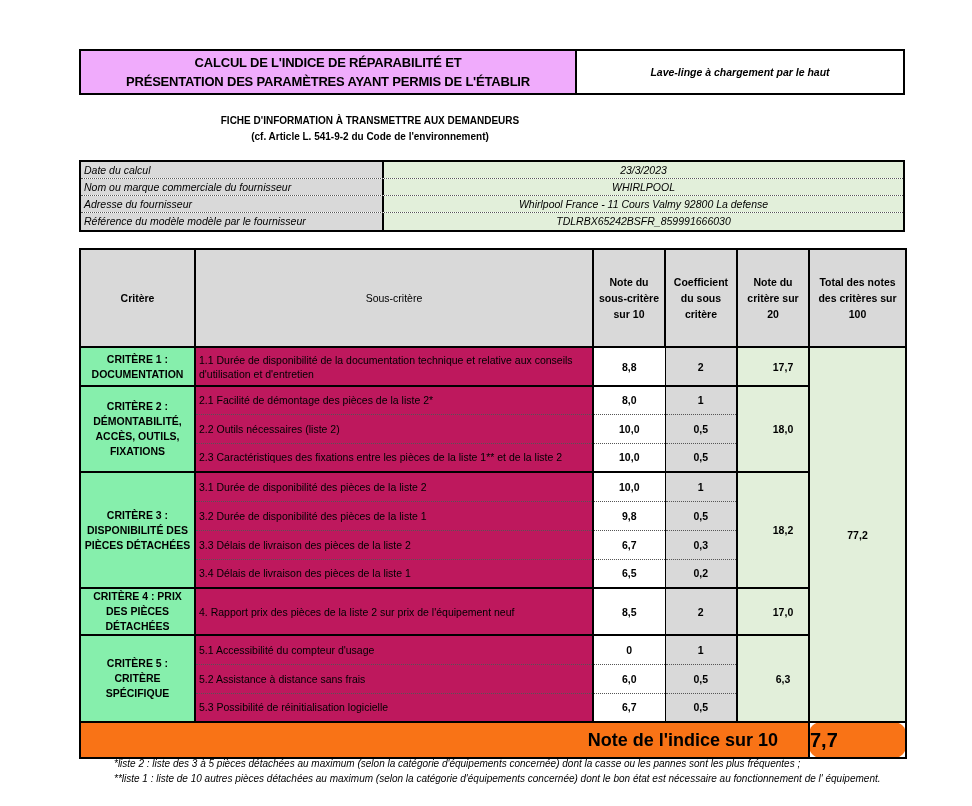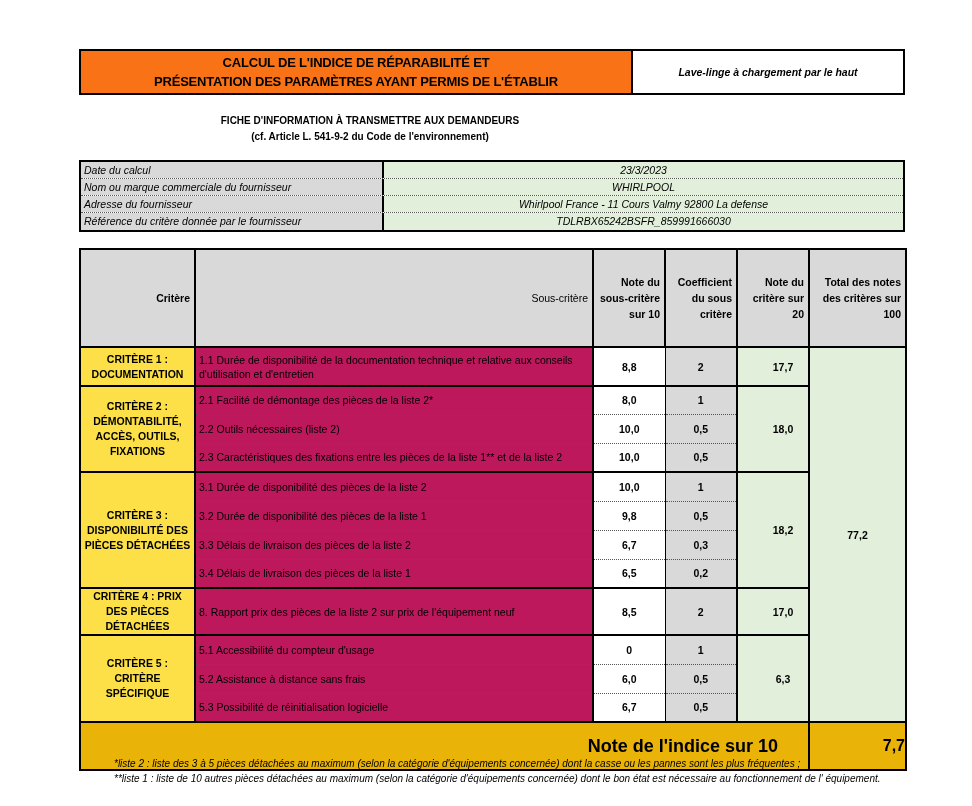--- a/index.html
+++ b/index.html
@@ -4,50 +4,50 @@
 <style>
   * { box-sizing: border-box; margin: 0; padding: 0; }
   body {
     width: 972px; height: 806px; background: #ffffff;
     font-family: "Liberation Sans", sans-serif; color: #000; position: relative; overflow: hidden;
   }
   .abs { position: absolute; }
 
   
   #header { left: 79px; top: 49px; width: 826px; height: 46px; border: 2px solid #000; display: flex; }
-  #header .title { width: 552px; background: #f97316; border-right: 2px solid #000; display: flex; flex-direction: column; justify-content: center; align-items: center; font-weight: bold; font-size: 13px; line-height: 19px; letter-spacing: -0.2px; }
+  #header .title { width: 496px; background: #f0abfc; border-right: 2px solid #000; display: flex; flex-direction: column; justify-content: center; align-items: center; font-weight: bold; font-size: 13px; line-height: 19px; letter-spacing: -0.2px; }
   #header .category { flex: 1; display: flex; align-items: center; justify-content: center; font-style: italic; font-weight: bold; font-size: 10.5px; }
 
   
   #subtitle { left: 160px; top: 113px; width: 420px; text-align: center; font-weight: bold; font-size: 10px; line-height: 16px; }
 
   
   #info { left: 79px; top: 160px; width: 826px; border: 2px solid #000; font-style: italic; }
   #info .row { display: flex; height: 17px; border-bottom: 1px dotted #555; }
   #info .row:last-child { border-bottom: none; }
   #info .lbl { width: 303px; background: #d9d9d9; border-right: 2px solid #000; font-size: 10.5px; padding-left: 3px; line-height: 17px; white-space: nowrap; overflow: hidden; }
   #info .val { flex: 1; background: #e2efda; text-align: center; font-size: 10.5px; line-height: 17px; }
 
   
   #main { left: 79px; top: 248px; width: 826px; }
   table { border-collapse: collapse; width: 826px; table-layout: fixed; }
   td, th { font-size: 10.5px; }
-  th { background: #d9d9d9; border: 2px solid #000; font-weight: bold; text-align: right; line-height: 16px; height: 98px; padding: 0 4px; }
+  th { background: #d9d9d9; border: 2px solid #000; font-weight: bold; text-align: center; line-height: 16px; height: 98px; padding: 0 4px; }
   th.sub { font-weight: normal; }
-  td.crit { background: #fde047; border: 2px solid #000; font-weight: bold; text-align: center; line-height: 15px; padding: 0 2px; }
+  td.crit { background: #86efac; border: 2px solid #000; font-weight: bold; text-align: center; line-height: 15px; padding: 0 2px; }
   td.desc { background: #be185d; border-left: 2px solid #000; border-right: 2px solid #000; padding-left: 3px; line-height: 14px; }
   td.note { background: #ffffff; border-left: 2px solid #000; border-right: 1px solid #000; text-align: center; font-weight: bold; }
   td.coef { background: #d9d9d9; border-right: 2px solid #000; text-align: center; font-weight: bold; }
   td.crit20 { background: #e2efda; border: 2px solid #000; text-align: center; font-weight: bold; padding-left: 20px; }
   td.total { background: #e2efda; border: 2px solid #000; text-align: center; font-weight: bold; }
   tr.dot td.desc, tr.dot td.note, tr.dot td.coef { border-bottom: 1px dotted #555; }
   tr.last td.desc, tr.last td.note, tr.last td.coef { border-bottom: 2px solid #000; }
-  tr.final td { background: #eab308; border: 2px solid #000; height: 48px; }
+  tr.final td { background: #f97316; border: 2px solid #000; height: 36px; }
   tr.final td.flabel { text-align: right; padding-right: 30px; font-size: 18px; font-weight: bold; }
-  tr.final td.fval { text-align: right; font-size: 16px; font-weight: bold; }
+  tr.final td.fval { text-align: left; font-size: 20px; font-weight: bold; border-radius: 12px; }
 
   
   #notes { left: 82px; top: 756px; width: 820px; font-style: italic; font-size: 10px; line-height: 15px; margin-left: 32px; }
 </style>
 </head>
 <body>
 
 <div id="header" class="abs">
   <div class="title">
     <div>CALCUL DE L'INDICE DE RÉPARABILITÉ ET</div>
@@ -68,21 +68,21 @@
   </div>
   <div class="row">
     <div class="lbl">Nom ou marque commerciale du fournisseur</div>
     <div class="val">WHIRLPOOL</div>
   </div>
   <div class="row">
     <div class="lbl">Adresse du fournisseur</div>
     <div class="val">Whirlpool France - 11 Cours Valmy 92800 La defense</div>
   </div>
   <div class="row">
-    <div class="lbl">Référence du critère donnée par le fournisseur</div>
+    <div class="lbl">Référence du modèle modèle par le fournisseur</div>
     <div class="val">TDLRBX65242BSFR_859991666030</div>
   </div>
 </div>
 
 <div id="main" class="abs">
   <table>
     <colgroup>
       <col style="width:115px">
         <col style="width:398px">
         <col style="width:72px">
@@ -145,21 +145,21 @@
       <td class="coef">0,3</td>
     </tr>
     <tr class="last" style="height:29px">
       <td class="desc">3.4 Délais de livraison des pièces de la liste 1</td>
       <td class="note">6,5</td>
       <td class="coef">0,2</td>
     </tr>
 
     <tr class="last" style="height:46px">
       <td class="crit">CRITÈRE 4 : PRIX DES PIÈCES DÉTACHÉES</td>
-      <td class="desc">8. Rapport prix des pièces de la liste 2 sur prix de l'équipement neuf</td>
+      <td class="desc">4. Rapport prix des pièces de la liste 2 sur prix de l'équipement neuf</td>
       <td class="note">8,5</td>
       <td class="coef">2</td>
       <td class="crit20">17,0</td>
     </tr>
 
     <tr class="dot" style="height:29px">
       <td class="crit" rowspan="3">CRITÈRE 5 : CRITÈRE SPÉCIFIQUE</td>
       <td class="desc">5.1 Accessibilité du compteur d'usage</td>
       <td class="note">0</td>
       <td class="coef">1</td>

